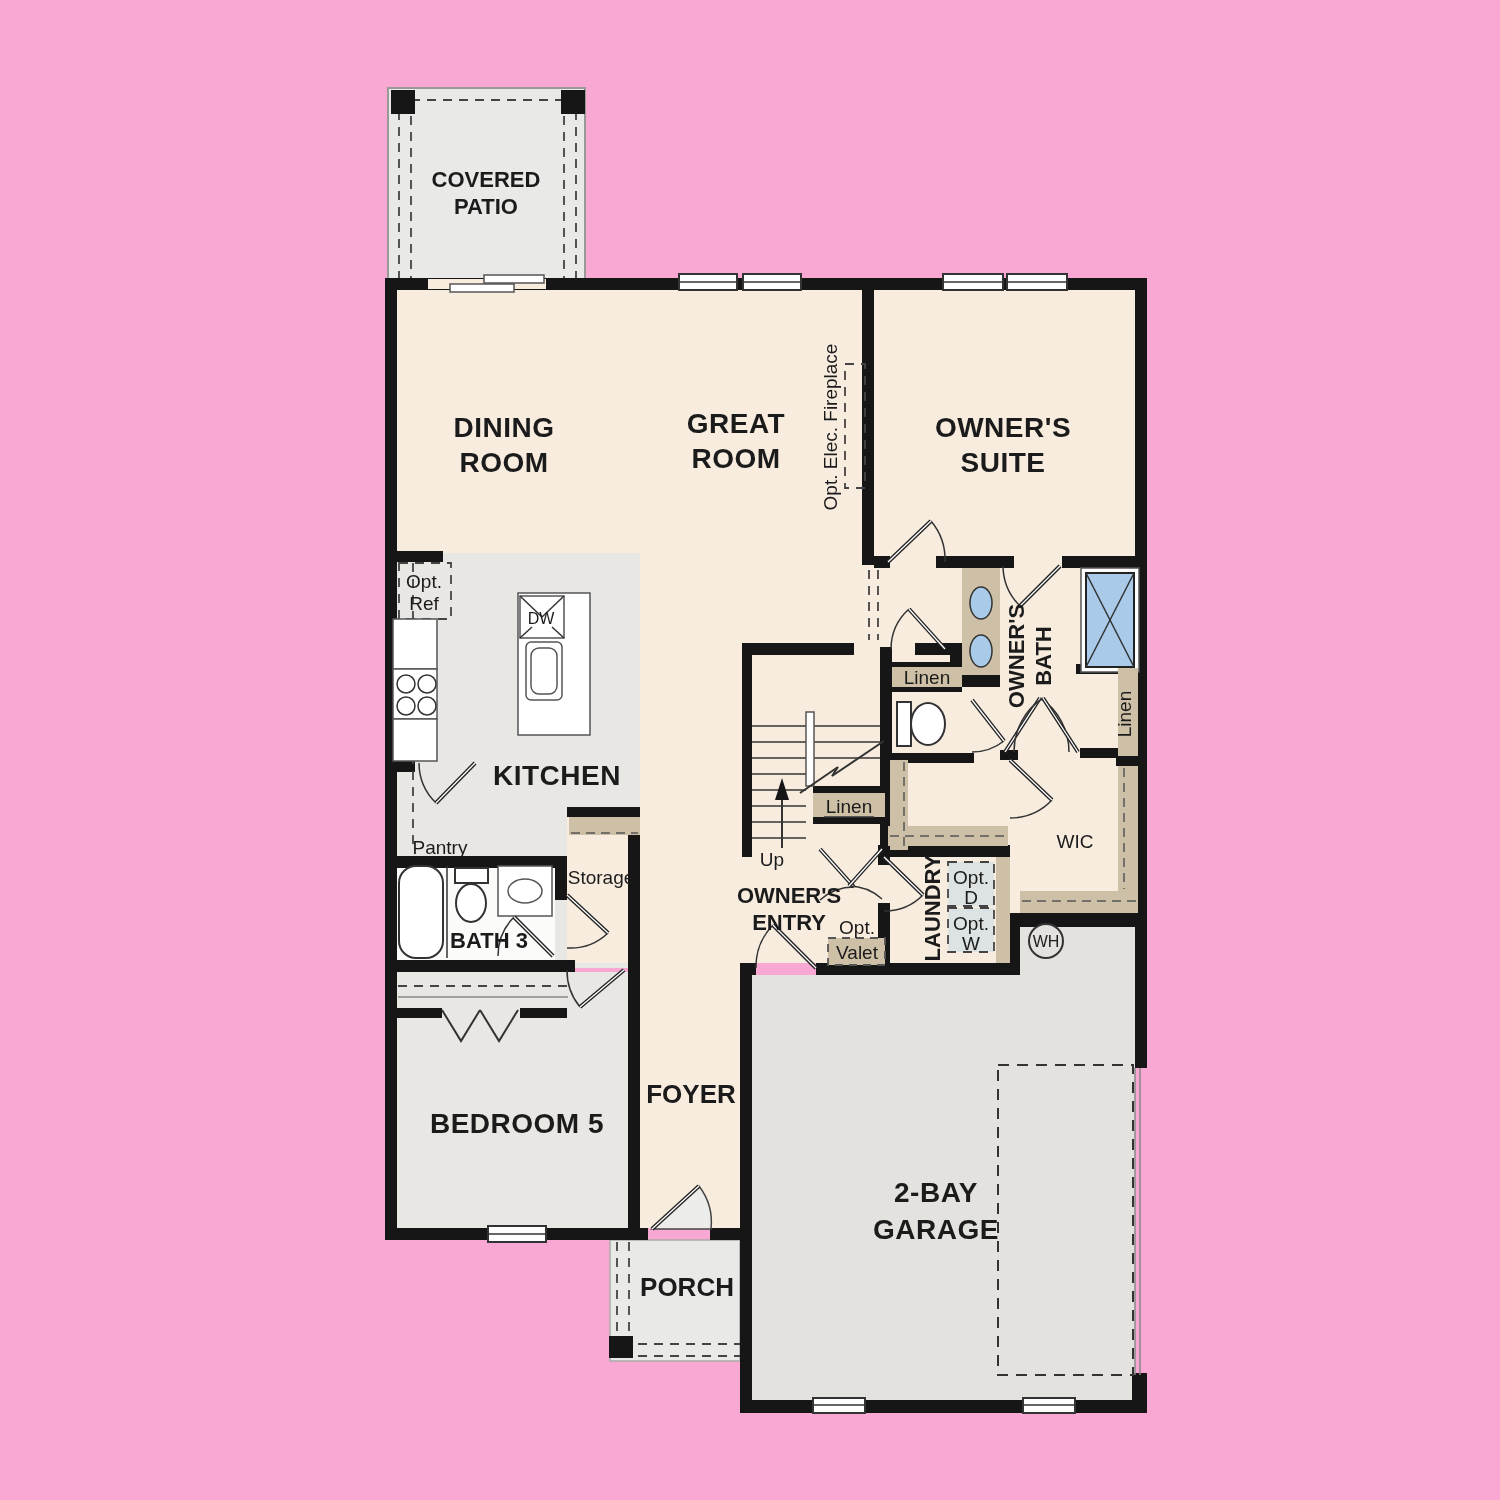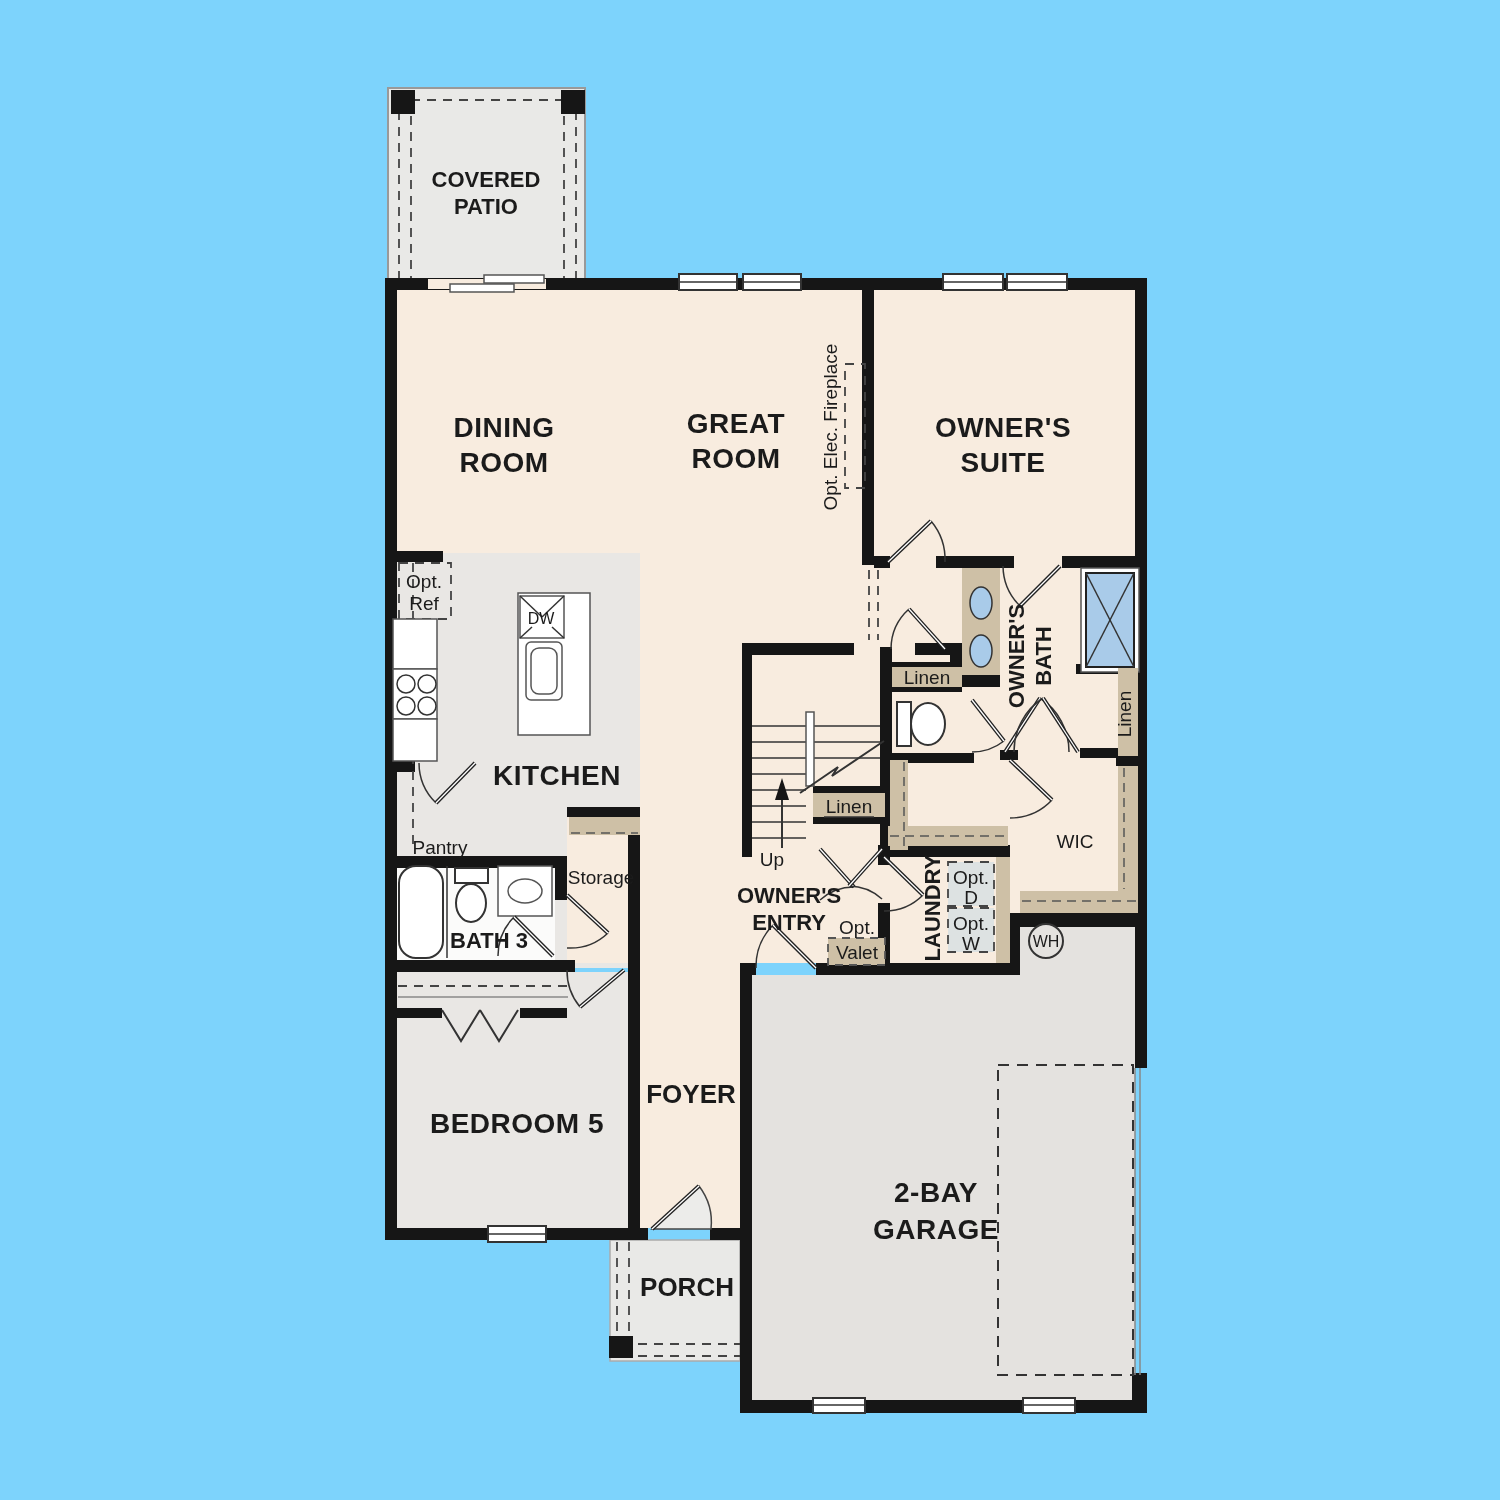--- a/index.html
+++ b/index.html
@@ -1,16 +1,16 @@
 <!DOCTYPE html>
 <html><head>
 <meta charset="utf-8">
 <style>
   html,body{margin:0;padding:0;background:#fff;}
-  .canvas{position:relative;width:1500px;height:1500px;background:#7dd3fc;overflow:hidden;}
+  .canvas{position:relative;width:1500px;height:1500px;background:#f9a8d4;overflow:hidden;}
   svg{display:block;}
   
   .w{fill:#161616;}
   .fx{fill:#ffffff;stroke:#333;stroke-width:2;}
   .fxl{fill:#ffffff;stroke:#555;stroke-width:1.5;}
   .tan{stroke:none;}
   .ln{stroke:#333;stroke-width:1.5;fill:none;}
   .ln2{stroke:#333;stroke-width:2;fill:none;}
   .thin{stroke:#888;stroke-width:1.5;fill:none;}
   .dash{stroke:#333;stroke-width:2;fill:none;stroke-dasharray:11 8;}

